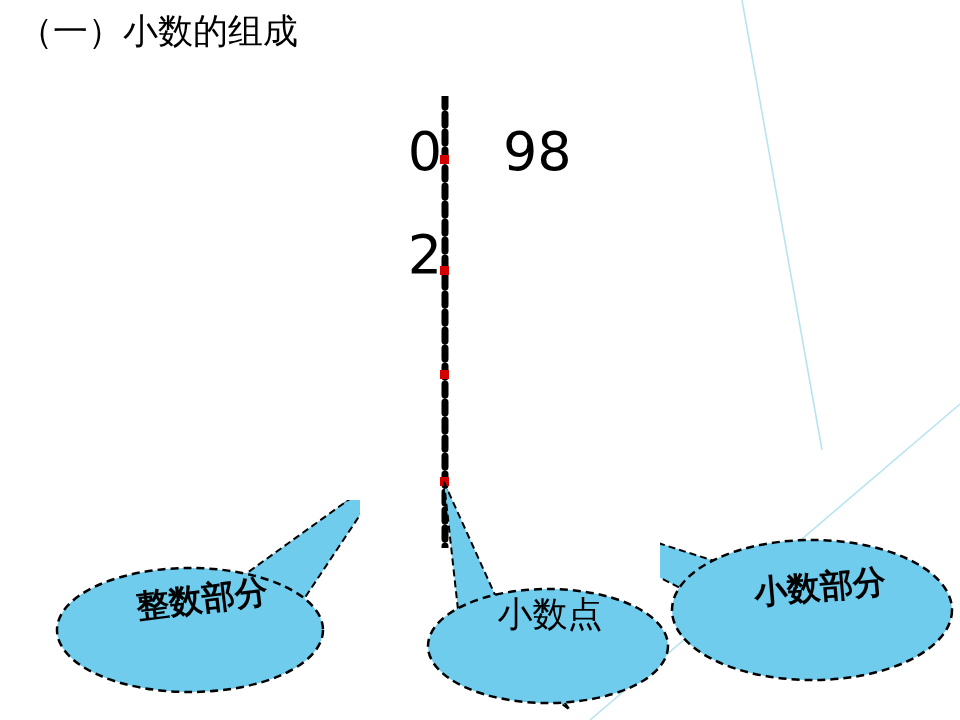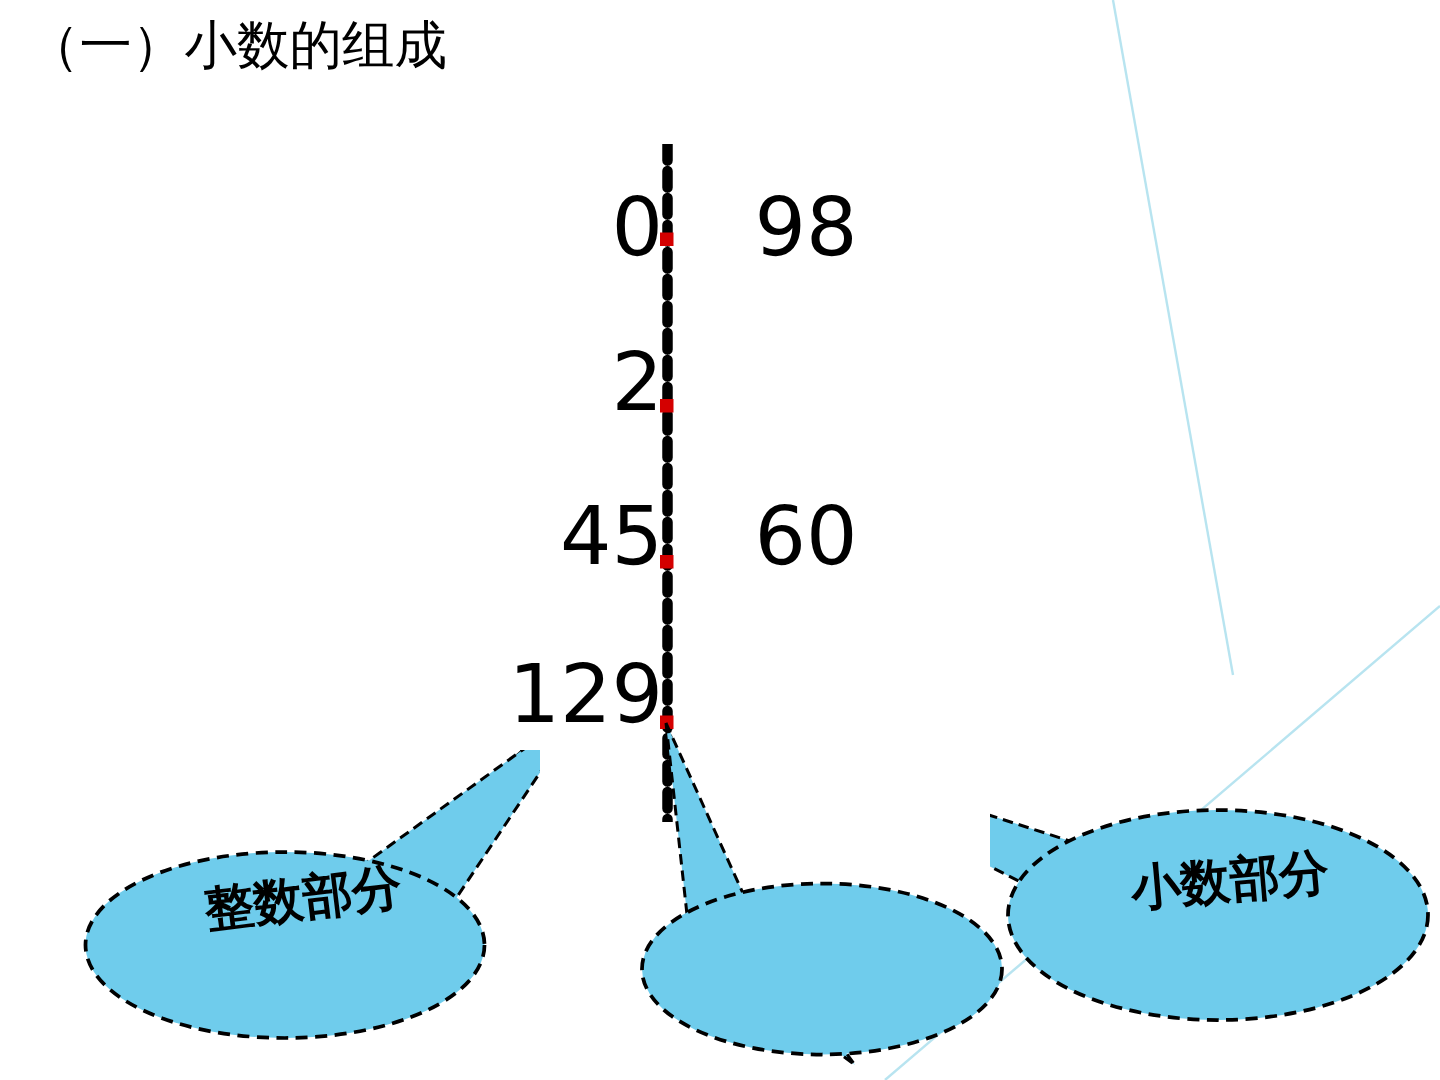--- a/index.html
+++ b/index.html
@@ -133,27 +133,22 @@
 
   <div class="num-row" style="top:121px;">
     <span class="num-int">0</span>
     <span class="num-dec">98</span>
   </div>
 
   <div class="num-row" style="top:224px;">
     <span class="num-int">2</span>
   </div>
 
-  <div class="num-row" style="top:327px;">
-    <span class="num-int">45</span>
-    <span class="num-dec">60</span>
-  </div>
 
   <div class="num-row" style="top:432px;">
-    <span class="num-int">129</span>
   </div>
 
   <svg id="sep-line" viewBox="0 0 8 452" width="8" height="452">
     <line x1="4" y1="0" x2="4" y2="452" stroke="#000000" stroke-width="7" stroke-dasharray="11 7" stroke-linecap="round"></line>
   </svg>
 
   <div class="red-dot" style="top:155px;"></div>
   <div class="red-dot" style="top:266px;"></div>
   <div class="red-dot" style="top:370px;"></div>
   <div class="red-dot" style="top:477px;"></div>
@@ -167,20 +162,21 @@
       <ellipse cx="150" cy="130" rx="133" ry="62" fill="#6fccec" stroke="#000000" stroke-width="2.5" stroke-dasharray="8 5"></ellipse>
     </svg>
     <div class="callout-text">整数部分</div>
   </div>
 
   <div class="callout" id="bubble-mid">
     <svg width="260" height="232" viewBox="0 0 260 232">
       <path d="M 24 4 L 90 150 L 150 232 L 40 150 Z" fill="#6fccec" stroke="#000000" stroke-width="2" stroke-dasharray="7 4"></path>
       <ellipse cx="128" cy="168" rx="120" ry="57" fill="#6fccec" stroke="#000000" stroke-width="2.5" stroke-dasharray="8 5"></ellipse>
     </svg>
+    <div class="callout-text">小数点</div>
   </div>
 
   <div class="callout" id="bubble-right">
     <svg width="300" height="250" viewBox="0 0 300 250">
       <path d="M -180 16 L 70 96 L 40 128 Z" fill="#6fccec" stroke="#000000" stroke-width="2" stroke-dasharray="7 4"></path>
       <ellipse cx="152" cy="140" rx="140" ry="70" fill="#6fccec" stroke="#000000" stroke-width="2.5" stroke-dasharray="8 5"></ellipse>
     </svg>
     <div class="callout-text">小数部分</div>
   </div>
 

